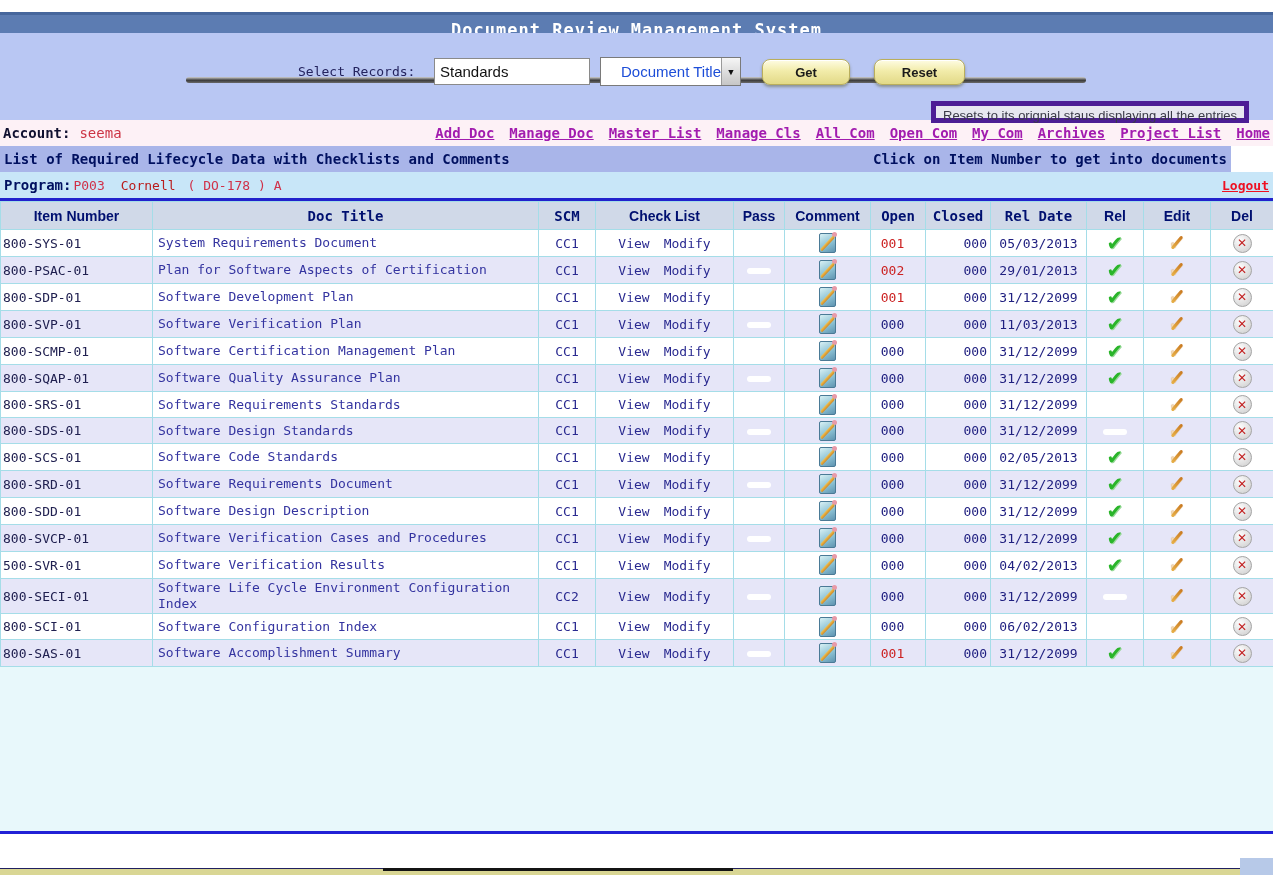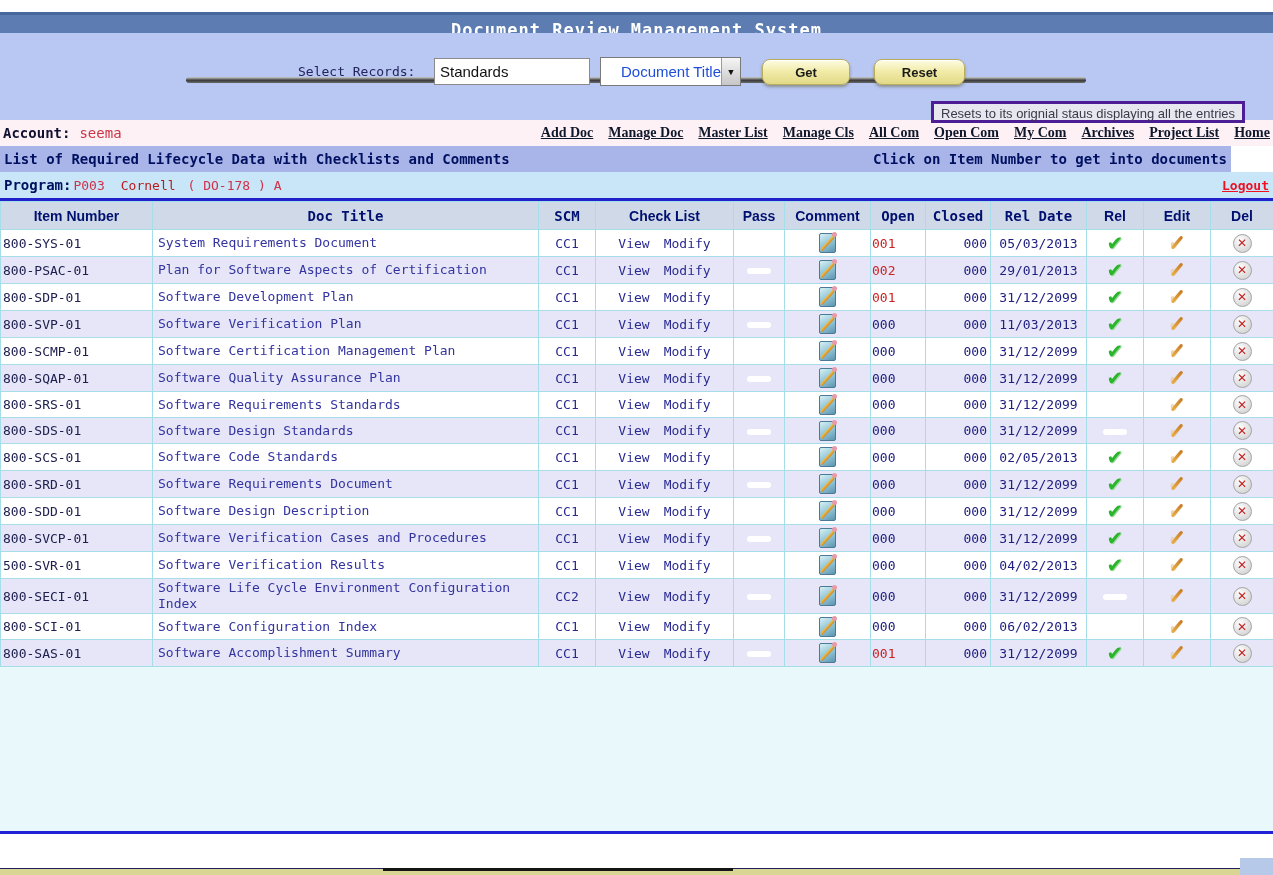--- a/index.html
+++ b/index.html
@@ -23,31 +23,31 @@
   .sel-text{flex:1;display:flex;align-items:center;padding-left:20px;font-family:"Liberation Sans",sans-serif;font-size:15px;color:#1d4ed8;white-space:nowrap;overflow:hidden;}
   .sel-arrow{width:19px;border-left:1px solid #9a9a9a;background:linear-gradient(#f6f6f6,#c6c6c6);
     display:flex;align-items:center;justify-content:center;font-size:9px;color:#111;}
   .pill-btn{position:absolute;height:26px;border:1px solid #b9ae5c;border-radius:8px;
     background:linear-gradient(#fefce4,#f2ecaa 45%,#e2d987);box-shadow:0 2px 3px rgba(80,80,30,.45),inset 0 1px 0 #fff;
     font-family:"Liberation Sans",sans-serif;font-weight:bold;font-size:13px;color:#1a1a1a;cursor:pointer;}
   .btn-get{left:762px;top:59px;width:88px;}
   .btn-reset{left:874px;top:59px;width:91px;}
 
   
-  .tooltip{position:absolute;left:931px;top:101px;height:22px;z-index:6;background:#e7e7f0;border:3px solid #4c1d95;
+  .tooltip{position:absolute;left:931px;top:101px;height:22px;z-index:6;background:#e7e7f0;border:5px solid #4c1d95;
     color:#3a3a48;font-family:"Liberation Sans",sans-serif;font-size:13px;padding:2px 7px;white-space:nowrap;}
 
   
   .navrow{position:absolute;top:120px;left:0;width:1273px;height:26px;background:#fdf1f6;
     display:flex;align-items:center;justify-content:space-between;padding:0 3px;}
   .acct{display:flex;align-items:center;font-size:14px;}
   .acct-label{color:#101030;font-weight:bold;}
   .acct-user{color:#cc3344;margin-left:9px;}
   .navlinks{display:flex;gap:15px;align-items:center;}
-  .navlinks a{color:#0f172a;font-weight:bold;font-size:14px;text-decoration:underline;white-space:nowrap;font-family:Liberation Serif, serif;}
+  .navlinks a{color:#a21caf;font-weight:bold;font-size:14px;text-decoration:underline;white-space:nowrap;}
 
   
   .sectionbar{position:absolute;top:146px;left:0;width:1231px;height:26px;background:#a9b5e9;
     display:flex;align-items:center;justify-content:space-between;padding:0 4px;color:#001060;font-weight:bold;font-size:14px;}
 
   
   .programrow{position:absolute;top:172px;left:0;width:1273px;height:29px;background:#c8e6f8;border-bottom:3px solid #2222cc;
     display:flex;align-items:center;justify-content:space-between;padding:0 4px;font-size:14px;}
   .prog-left{display:flex;align-items:center;}
   .prog-label{color:#001060;font-weight:bold;}
@@ -67,21 +67,21 @@
   th.h-mono{font-family:"DejaVu Sans Mono",monospace;}
   table.doc td{height:26px;font-size:13px;background:#fff;}
   tr.alt td{background:#e6e6f8;}
   .c-item{padding-left:2px;}
   .c-item a{color:#202050;text-decoration:none;}
   .c-title{padding-left:5px;color:#3434a0;line-height:16px;}
   .c-scm{text-align:center;color:#2a2a90;}
   .c-check{text-align:center;}
   .c-check a{color:#2a2a90;text-decoration:none;margin:0 7px;}
   .c-pass,.c-comment,.c-rel,.c-edit,.c-del{text-align:center;vertical-align:middle;}
-  .c-open{text-align:left;padding-right:12px;color:#202080;}
+  .c-open{text-align:center;padding-right:12px;color:#202080;}
   .c-open .alert{color:#cc2222;}
   .c-closed{text-align:right;padding-right:3px;color:#202080;}
   .c-reldate{text-align:center;color:#202080;}
 
   
   .dash-mark{display:none;width:24px;height:6px;background:#fff;border-radius:3px;vertical-align:middle;}
   .dash-mark.show{display:inline-block;}
   .icon-comment{position:relative;display:inline-block;width:17px;height:20px;vertical-align:middle;
     background:linear-gradient(150deg,#d8f0f4 0%,#8cc2d4 55%,#5f93b0 100%);border:1px solid #4a7a96;border-radius:2px;cursor:pointer;}
   .icon-comment::before{content:"";position:absolute;right:-2px;top:-2px;width:5px;height:5px;background:#e89aa8;border-radius:50%;}

